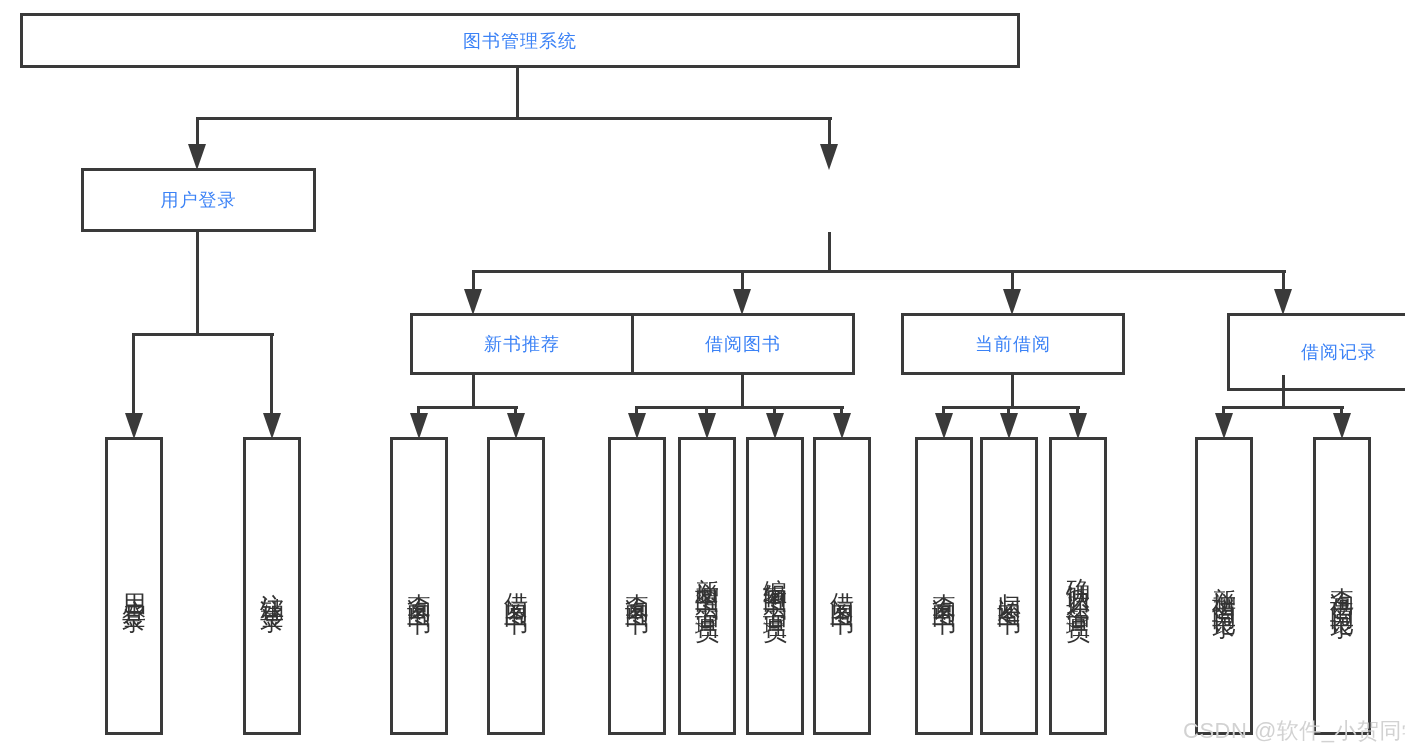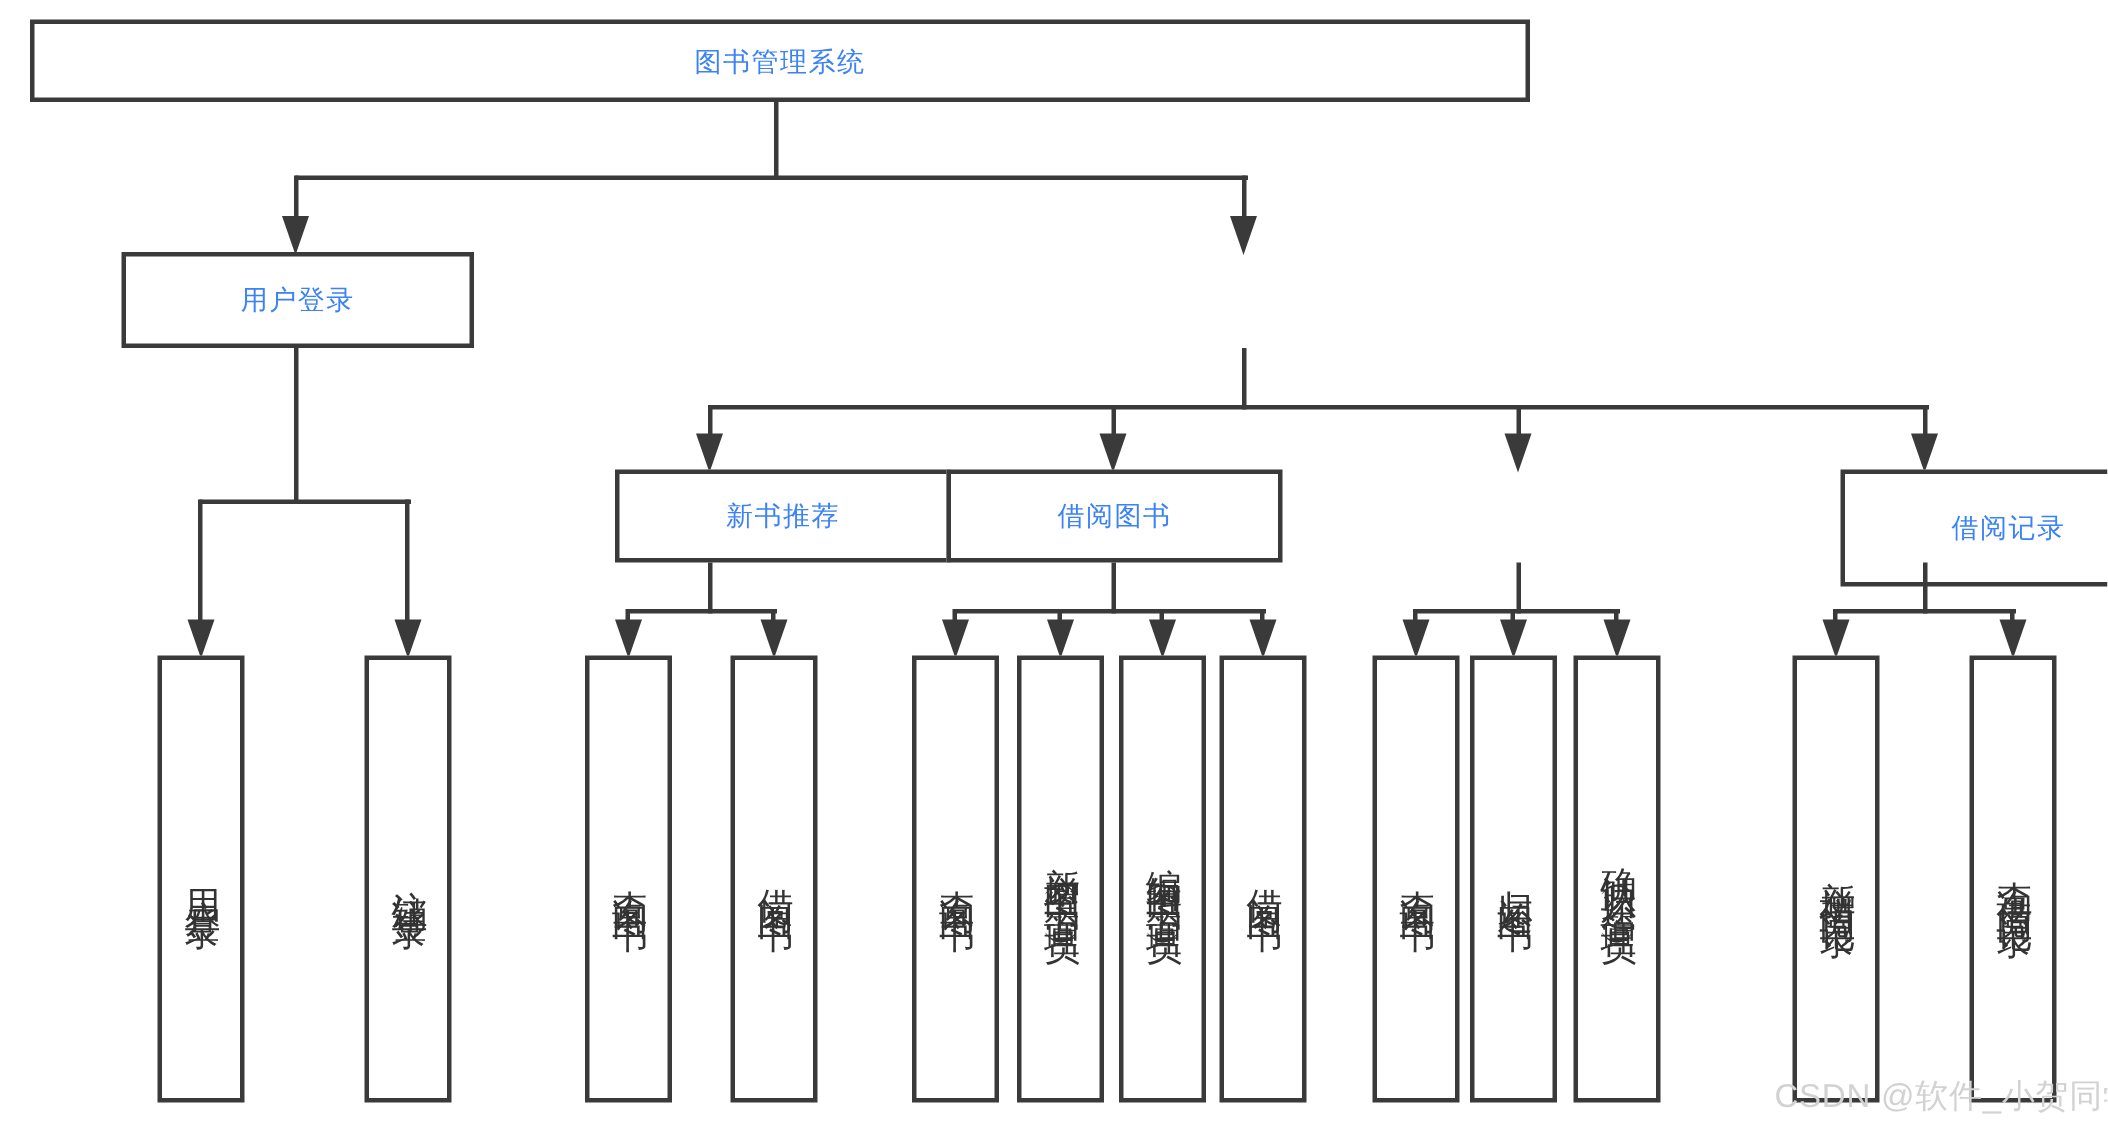--- a/index.html
+++ b/index.html
@@ -116,20 +116,23 @@
   <div class="arrow" style="left:1003px; top:289px;"></div>
   <div class="vline" style="left:1282px; top:270px; height:22px;"></div>
   <div class="arrow" style="left:1274px; top:289px;"></div>
 
   <div class="hbox" style="left:362px; top:313px; width:224px; height:62px;margin-left:48px;">
     <span>新书推荐</span>
   </div>
   <div class="hbox" style="left:631px; top:313px; width:224px; height:62px;">
     <span>借阅图书</span>
   </div>
+  <div class="hbox" style="left:901px; top:313px; width:224px; height:62px;">
+    <span>当前借阅</span>
+  </div>
   <div class="hbox" style="left:1227px; top:313px; width:224px; height:78px;">
     <span>借阅记录</span>
   </div>
 
   <div class="vline" style="left:472px; top:375px; height:34px;"></div>
   <div class="hline" style="left:418px; top:406px; width:100px;"></div>
   <div class="vline" style="left:417px; top:406px; height:10px;"></div>
   <div class="arrow" style="left:410px; top:413px;"></div>
   <div class="vline" style="left:514px; top:406px; height:10px;"></div>
   <div class="arrow" style="left:507px; top:413px;"></div>

